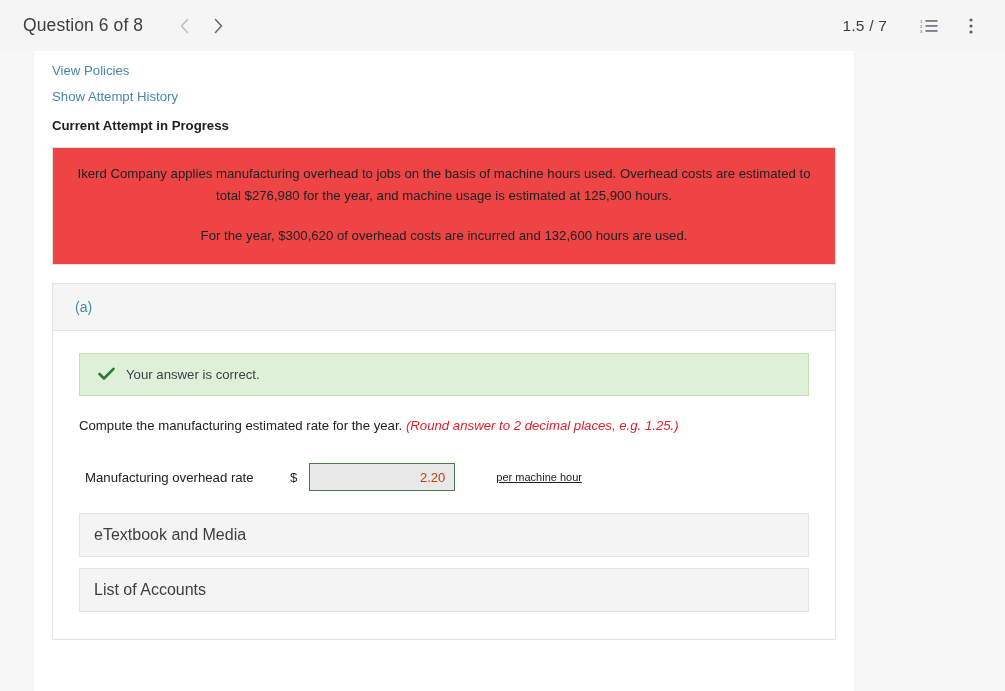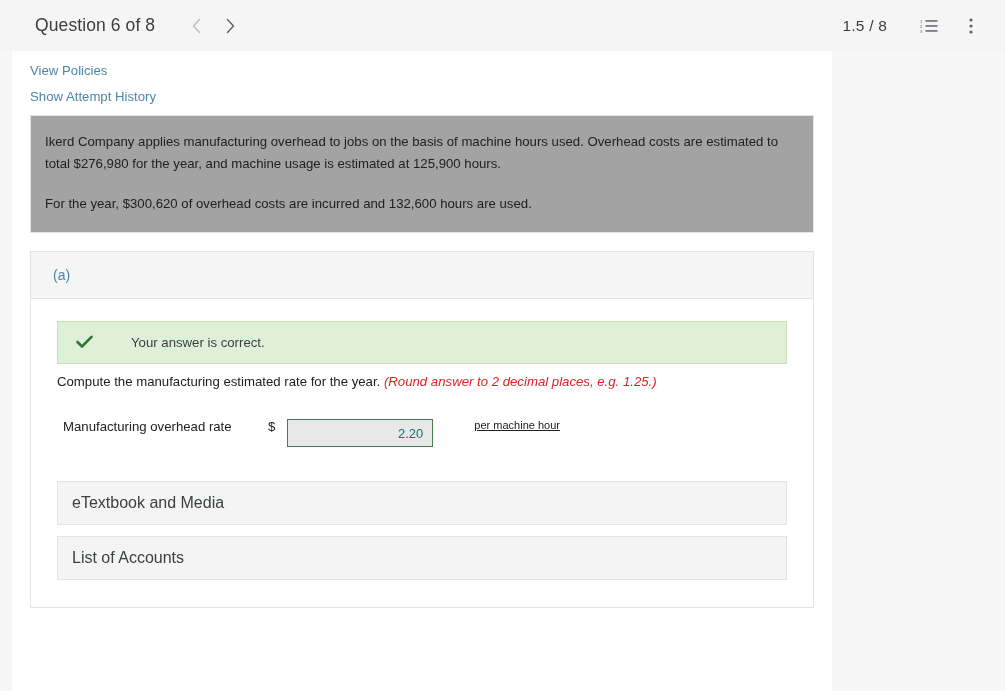--- a/index.html
+++ b/index.html
@@ -15,21 +15,21 @@
     -webkit-font-smoothing: antialiased;
   }
 
   
   .topbar {
     position: relative;
     height: 51px;
     background: #f5f5f5;
     display: flex;
     align-items: center;
-    padding: 0 18px 0 35px;
+    padding: 0 18px 0 23px;
   }
   .topbar-left {
     display: flex;
     align-items: center;
     gap: 0;
   }
   .question-title {
     font-size: 17.5px;
     color: #3c4043;
     font-weight: 400;
@@ -81,21 +81,21 @@
     color: #5f6368;
     background: none;
     border: none;
     padding: 0;
   }
   .icon-btn.kebab { margin-left: 10px; }
 
   
   .content-panel {
     position: absolute;
-    left: 12px;
+    left: 34px;
     top: 51px;
     width: 820px;
     background: #ffffff;
     min-height: 640px;
     padding: 0;
   }
 
   .links-block {
     padding: 12px 18px 0 18px;
   }
@@ -113,22 +113,23 @@
     font-weight: bold;
     color: #202124;
     margin-top: 14px;
     margin-bottom: 14px;
   }
 
   
   .problem-box {
     margin: 0 18px;
     border: 1px solid #e3e3e3;
-    background: #a3a3a3;
+    background: #ef4444;
     padding: 15px 14px 16px 14px;
+    text-align: center;
   }
   .problem-box p {
     margin: 0;
     font-size: 13.2px;
     color: #202124;
     line-height: 1.68;
   }
   .problem-box p + p { margin-top: 18px; }
 
   
@@ -148,22 +149,22 @@
     padding: 22px 26px 16px 26px;
   }
 
   
   .correct-banner {
     background: #dff0d8;
     border: 1px solid #c6e0b4;
     padding: 13px 18px;
     display: flex;
     align-items: flex-start;
-    gap: 38px;
-    margin-bottom: 8px;
+    gap: 11px;
+    margin-bottom: 20px;
   }
   .check-icon {
     color: #2d7a34;
     font-size: 17px;
     line-height: 1;
     font-weight: bold;
     flex: none;
     display: flex;
     align-items: center;
   }
@@ -181,43 +182,44 @@
   }
   .prompt .hint {
     color: #e01f26;
     font-weight: normal;
     font-style: italic;
   }
 
   
   .answer-row {
     display: flex;
+    align-items: center;
     padding-left: 6px;
-    margin-bottom: 34px;
+    margin-bottom: 22px;
   }
   .answer-label {
     font-size: 13.2px;
     color: #202124;
     width: 205px;
     flex: none;
   }
   .dollar-sign {
     font-size: 13.2px;
     color: #202124;
     margin-right: 12px;
   }
   .answer-input {
     width: 146px;
     height: 28px;
     border: 1px solid #4a7c4a;
     background: #e8e8e8;
     text-align: right;
     padding: 0 9px;
     font-size: 13px;
-    color: #0f766e;
+    color: #c2410c;
     font-family: "Liberation Sans", sans-serif;
     border-radius: 0;
     outline: none;
   }
   .answer-suffix {
     font-size: 11px;
     color: #202124;
     margin-left: 41px;
     text-decoration: underline;
   }
@@ -259,21 +261,21 @@
       </button>
       <button class="nav-arrow next">
         <svg width="11" height="16" viewBox="0 0 11 16">
           <path d="M2.5 1.5 L8.5 8 L2.5 14.5" fill="none" stroke="currentColor" stroke-width="1.4" stroke-linecap="round" stroke-linejoin="round"></path>
         </svg>
       </button>
     </div>
   </div>
 
   <div class="topbar-right">
-    <div class="score">1.5 / 8</div>
+    <div class="score">1.5 / 7</div>
     <button class="icon-btn">
       <svg width="18" height="16" viewBox="0 0 18 16">
         <text x="0" y="4.6" font-size="4.3" fill="currentColor" font-family="Liberation Sans, sans-serif">1</text>
         <text x="0" y="9.6" font-size="4.3" fill="currentColor" font-family="Liberation Sans, sans-serif">2</text>
         <text x="0" y="14.6" font-size="4.3" fill="currentColor" font-family="Liberation Sans, sans-serif">3</text>
         <rect x="5.5" y="2.2" width="12" height="1.5" fill="currentColor"></rect>
         <rect x="5.5" y="7.2" width="12" height="1.5" fill="currentColor"></rect>
         <rect x="5.5" y="12.2" width="12" height="1.5" fill="currentColor"></rect>
       </svg>
     </button>
@@ -285,20 +287,21 @@
       </svg>
     </button>
   </div>
 </div>
 
 <div class="content-panel">
 
   <div class="links-block">
     <a class="policy-link">View Policies</a>
     <a class="policy-link">Show Attempt History</a>
+    <div class="attempt-status">Current Attempt in Progress</div>
   </div>
 
   <div class="problem-box">
     <p>Ikerd Company applies manufacturing overhead to jobs on the basis of machine hours used. Overhead costs are estimated to total $276,980 for the year, and machine usage is estimated at 125,900 hours.</p>
     <p>For the year, $300,620 of overhead costs are incurred and 132,600 hours are used.</p>
   </div>
 
   <div class="part-section">
     <div class="part-header">(a)</div>
     <div class="part-body">

